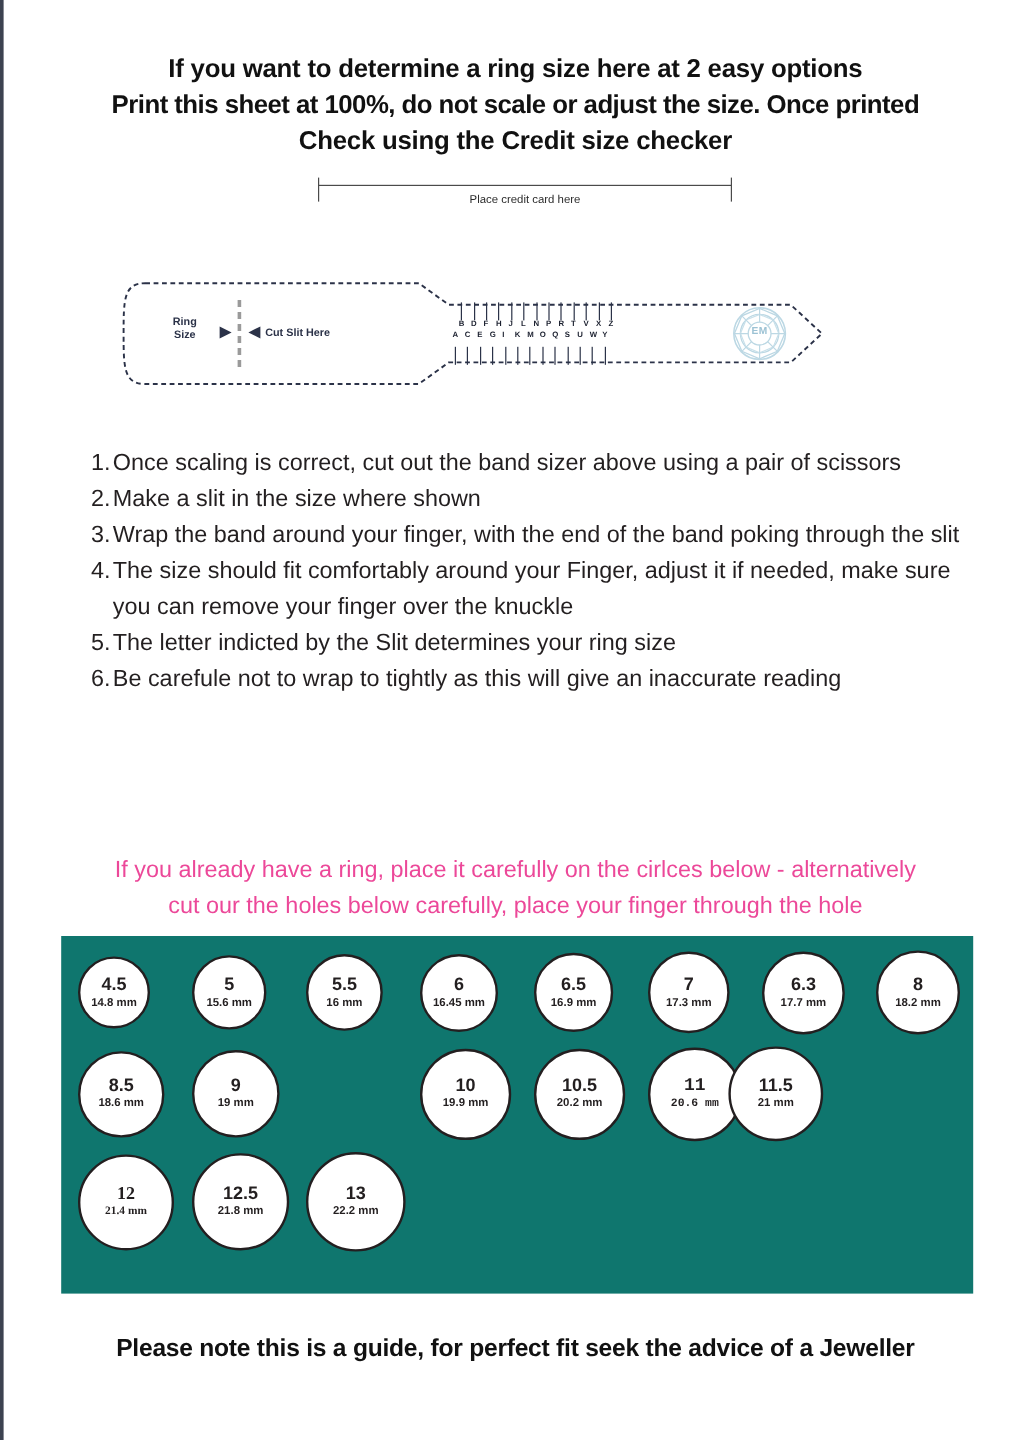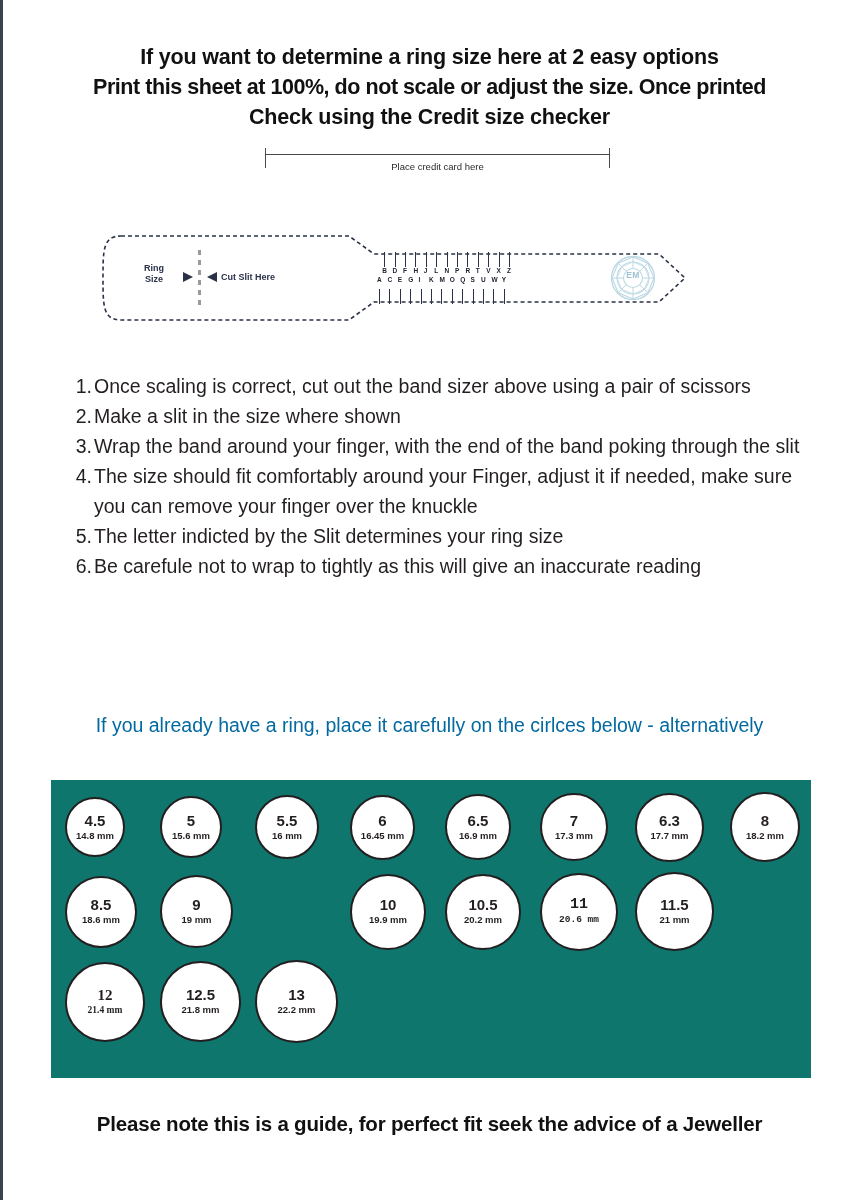--- a/index.html
+++ b/index.html
@@ -178,21 +178,21 @@
   }
 
   
   .ring-para {
     position: absolute;
     left: 30px; top: 710px;
     width: 793px;
     text-align: center;
     font-size: 19.5px;
     line-height: 30px;
-    color: #0369a1;
+    color: #ec4899;
   }
 
   
   .circles-panel {
     position: absolute;
     left: 48px; top: 780px;
     width: 760px; height: 298px;
     background: #0f766e;
   }
   .circ-row {
@@ -350,20 +350,21 @@
       <div class="step"><span class="num">1.</span><span>Once scaling is correct, cut out the band sizer above using a pair of scissors</span></div>
       <div class="step"><span class="num">2.</span><span>Make a slit in the size where shown</span></div>
       <div class="step"><span class="num">3.</span><span>Wrap the band around your finger, with the end of the band poking through the slit</span></div>
       <div class="step"><span class="num">4.</span><span>The size should fit comfortably around your Finger, adjust it if needed, make sure you can remove your finger over the knuckle</span></div>
       <div class="step"><span class="num">5.</span><span>The letter indicted by the Slit determines your ring size</span></div>
       <div class="step"><span class="num">6.</span><span>Be carefule not to wrap to tightly as this will give an inaccurate reading</span></div>
     </div>
 
   <div class="ring-para">
     <div>If you already have a ring, place it carefully on the cirlces below - alternatively</div>
+    <div>cut our the holes below carefully, place your finger through the hole</div>
   </div>
 
   <div class="circles-panel">
     <div class="circ-row" id="circ-row1" style="top: 12px; height: 70px;">
         <div class="circ" style="width: 60px; height: 60px; left: 14px; top: 5px;">
           <div class="sz">4.5</div>
           <div class="mm">14.8 mm</div>
         </div>
         <div class="circ" style="width: 62px; height: 62px; left: 109px; top: 4px;">
           <div class="sz">5</div>
@@ -408,21 +409,21 @@
           <div class="mm">19.9 mm</div>
         </div>
         <div class="circ" style="width: 76px; height: 76px; left: 394px; top: 1.5px;">
           <div class="sz">10.5</div>
           <div class="mm">20.2 mm</div>
         </div>
         <div class="circ" style="width: 78px; height: 78px; left: 489px; top: 0.5px; font-family: Liberation Mono, monospace;">
           <div class="sz">11</div>
           <div class="mm">20.6 mm</div>
         </div>
-        <div class="circ" style="width: 79px; height: 79px; left: 584px; top: 0px;">
+        <div class="circ" style="width: 79px; height: 79px; left: 556px; top: 0px;">
           <div class="sz">11.5</div>
           <div class="mm">21 mm</div>
         </div>
       </div>
     <div class="circ-row" id="circ-row3" style="top: 180px; height: 83px;">
         <div class="circ" style="width: 80px; height: 80px; left: 14px; top: 1.5px; font-family: Liberation Serif, serif;">
           <div class="sz">12</div>
           <div class="mm">21.4 mm</div>
         </div>
         <div class="circ" style="width: 81px; height: 81px; left: 109px; top: 1px;">

